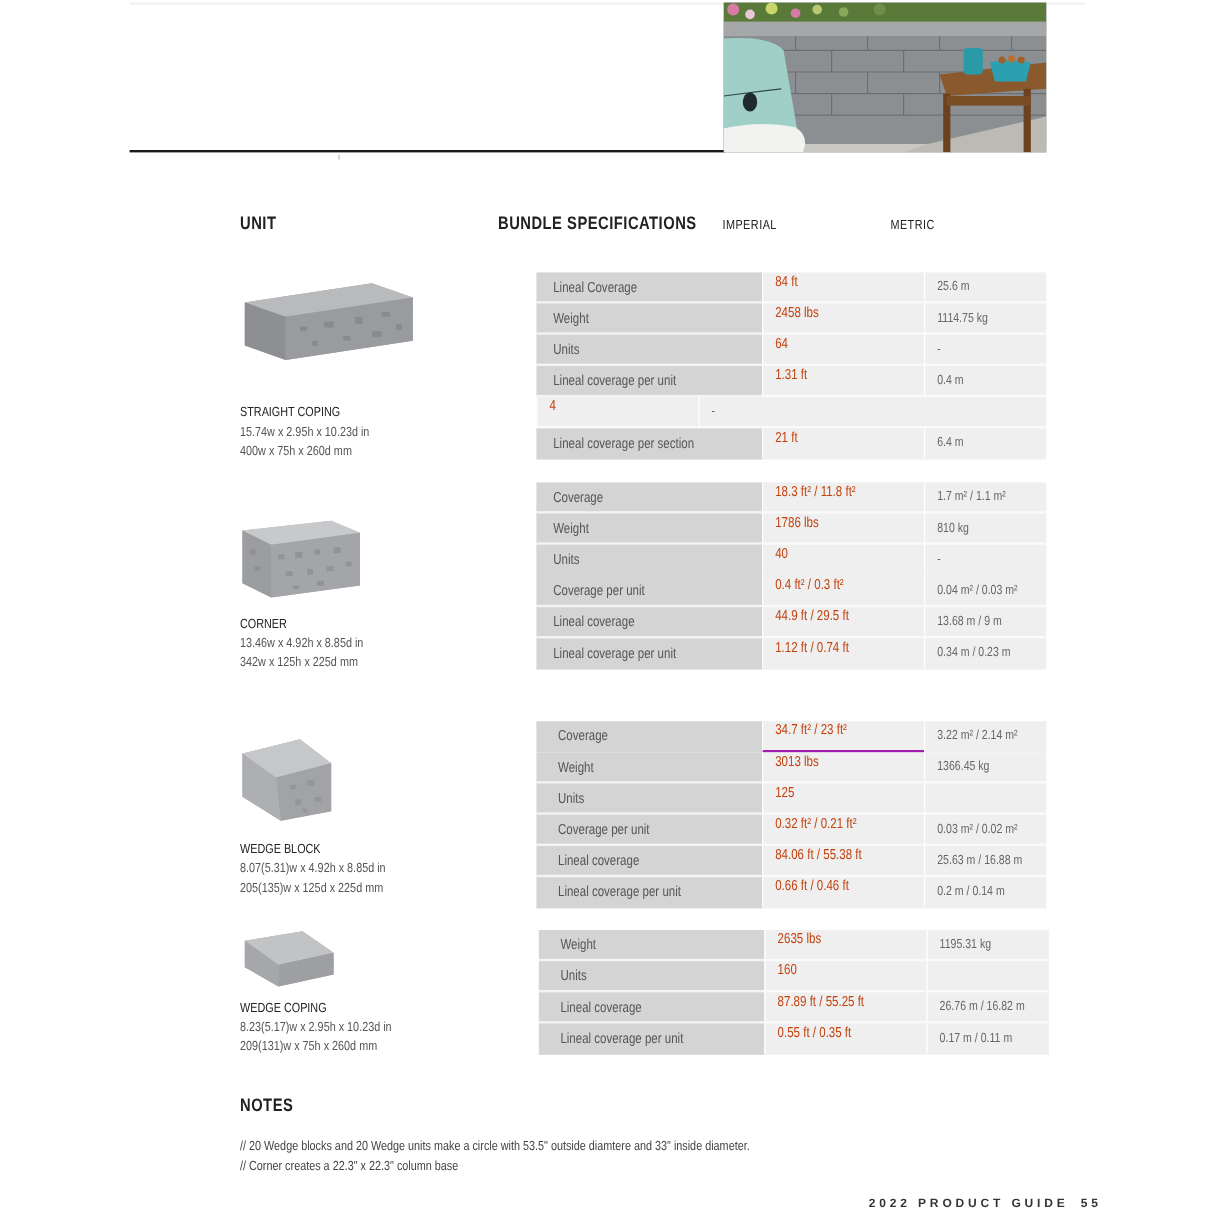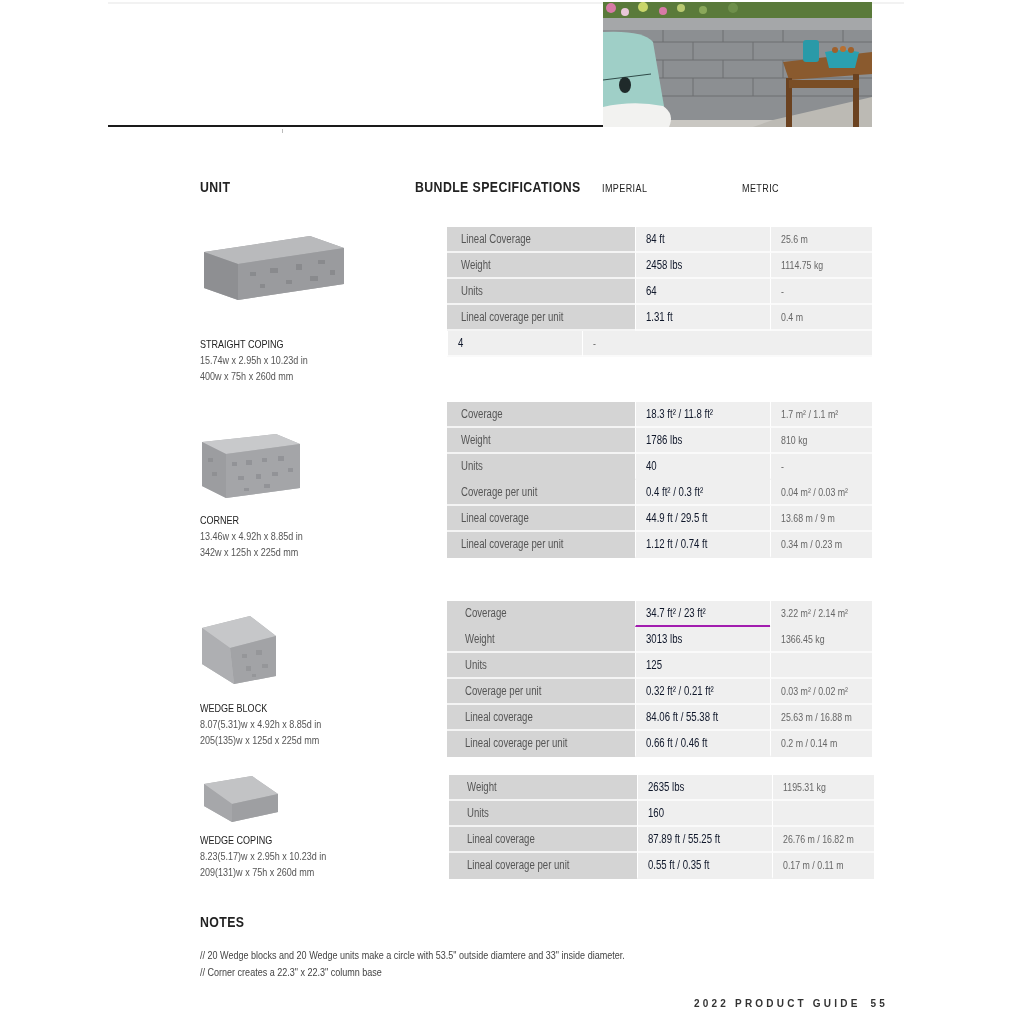--- a/index.html
+++ b/index.html
@@ -18,31 +18,31 @@
     .col-head.small { font-size: 11px; transform: scaleX(0.82); }
 
     .unit { position: absolute; left: 200px; }
     .unit .thumb { display: block; }
     .unit-name { position: absolute; font-size: 11px; color: #222; white-space: nowrap; transform: scaleX(0.82); transform-origin: left top; }
     .unit-dim { position: absolute; font-size: 11px; color: #555; white-space: nowrap; transform: scaleX(0.82); transform-origin: left top; }
 
     .spec-table { position: absolute; left: 415px; width: 457px; }
     .spec-row { position: relative; height: 26px; display: flex; padding-left: 32px; }
     .spec-row .lbl { width: 188px; background: #d4d4d4; font-size: 12px; color: #555; display: flex; align-items: center; padding-left: 14px; border-bottom: 2px solid #f4f4f4; white-space: nowrap; }
-    .spec-row .imp { width: 135px; background: #efefef; font-size: 12px; color: #0f172a; display: flex; align-items: center; padding-left: 10px; border-bottom: 2px solid #fafafa; border-left: 1px solid #fff; white-space: nowrap; }
+    .spec-row .imp { width: 135px; background: #efefef; font-size: 12px; color: #c2410c; display: flex; padding-left: 10px; border-bottom: 2px solid #fafafa; border-left: 1px solid #fff; white-space: nowrap; }
     .spec-row .met { flex: 1; background: #efefef; font-size: 11px; color: #666; display: flex; align-items: center; padding-left: 10px; border-bottom: 2px solid #fafafa; border-left: 1px solid #fff; white-space: nowrap; }
     .spec-row .txt { display: inline-block; transform: scaleX(0.8); transform-origin: left center; }
     .spec-row.noborder .lbl, .spec-row.noborder .imp, .spec-row.noborder .met { border-bottom-color: transparent; }
     .t3 .lbl { padding-left: 18px; }
     .t4 .lbl { padding-left: 18px; }
 
     .notes-title { position: absolute; left: 200px; top: 913px; font-size: 15px; font-weight: bold; color: #222; letter-spacing: 0.5px; transform: scaleX(0.82); transform-origin: left top; }
     .note { position: absolute; left: 200px; font-size: 11px; color: #444; white-space: nowrap; transform: scaleX(0.82); transform-origin: left top; }
 
-    .footer { position: absolute; left: 694px; top: 998px; font-size: 10px; font-weight: bold; color: #333; letter-spacing: 3.2px; white-space: nowrap; }
+    .footer { position: absolute; left: 724px; top: 998px; font-size: 10px; font-weight: bold; color: #333; letter-spacing: 3.2px; white-space: nowrap; }
     .footer .pg { margin-left: 10px; }
   </style>
 </head>
 <body>
 
 <div class="top-line"></div>
 <div class="header-rule"></div>
 <div class="header-mark"></div>
 
 <div class="hero-photo">
@@ -171,20 +171,31 @@
     <div class="met">
         <span class="txt">0.4 m</span>
       </div>
   </div>
   <div class="spec-row">
     <div class="imp">
         <span class="txt">4</span>
       </div>
     <div class="met">
         <span class="txt">-</span>
+      </div>
+  </div>
+  <div class="spec-row noborder">
+    <div class="lbl">
+        <span class="txt">Lineal coverage per section</span>
+      </div>
+    <div class="imp">
+        <span class="txt">21 ft</span>
+      </div>
+    <div class="met">
+        <span class="txt">6.4 m</span>
       </div>
   </div>
 </div>
 
 <div class="unit" style="top:432px;">
   <svg class="thumb" width="102" height="68" viewBox="0 0 102 68">
     <polygon points="2,10 76,2 100,12 100,56 26,66 2,54" fill="#b4b5b7"></polygon>
     <polygon points="2,10 76,2 100,12 26,22" fill="#c8c9cb"></polygon>
     <polygon points="26,22 100,12 100,56 26,66" fill="#a4a5a8"></polygon>
     <polygon points="2,10 26,22 26,66 2,54" fill="#9c9da0"></polygon>

